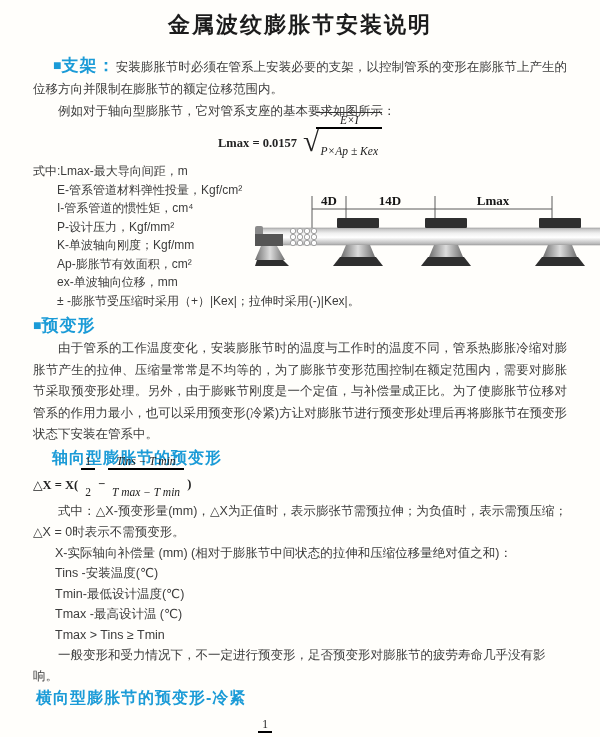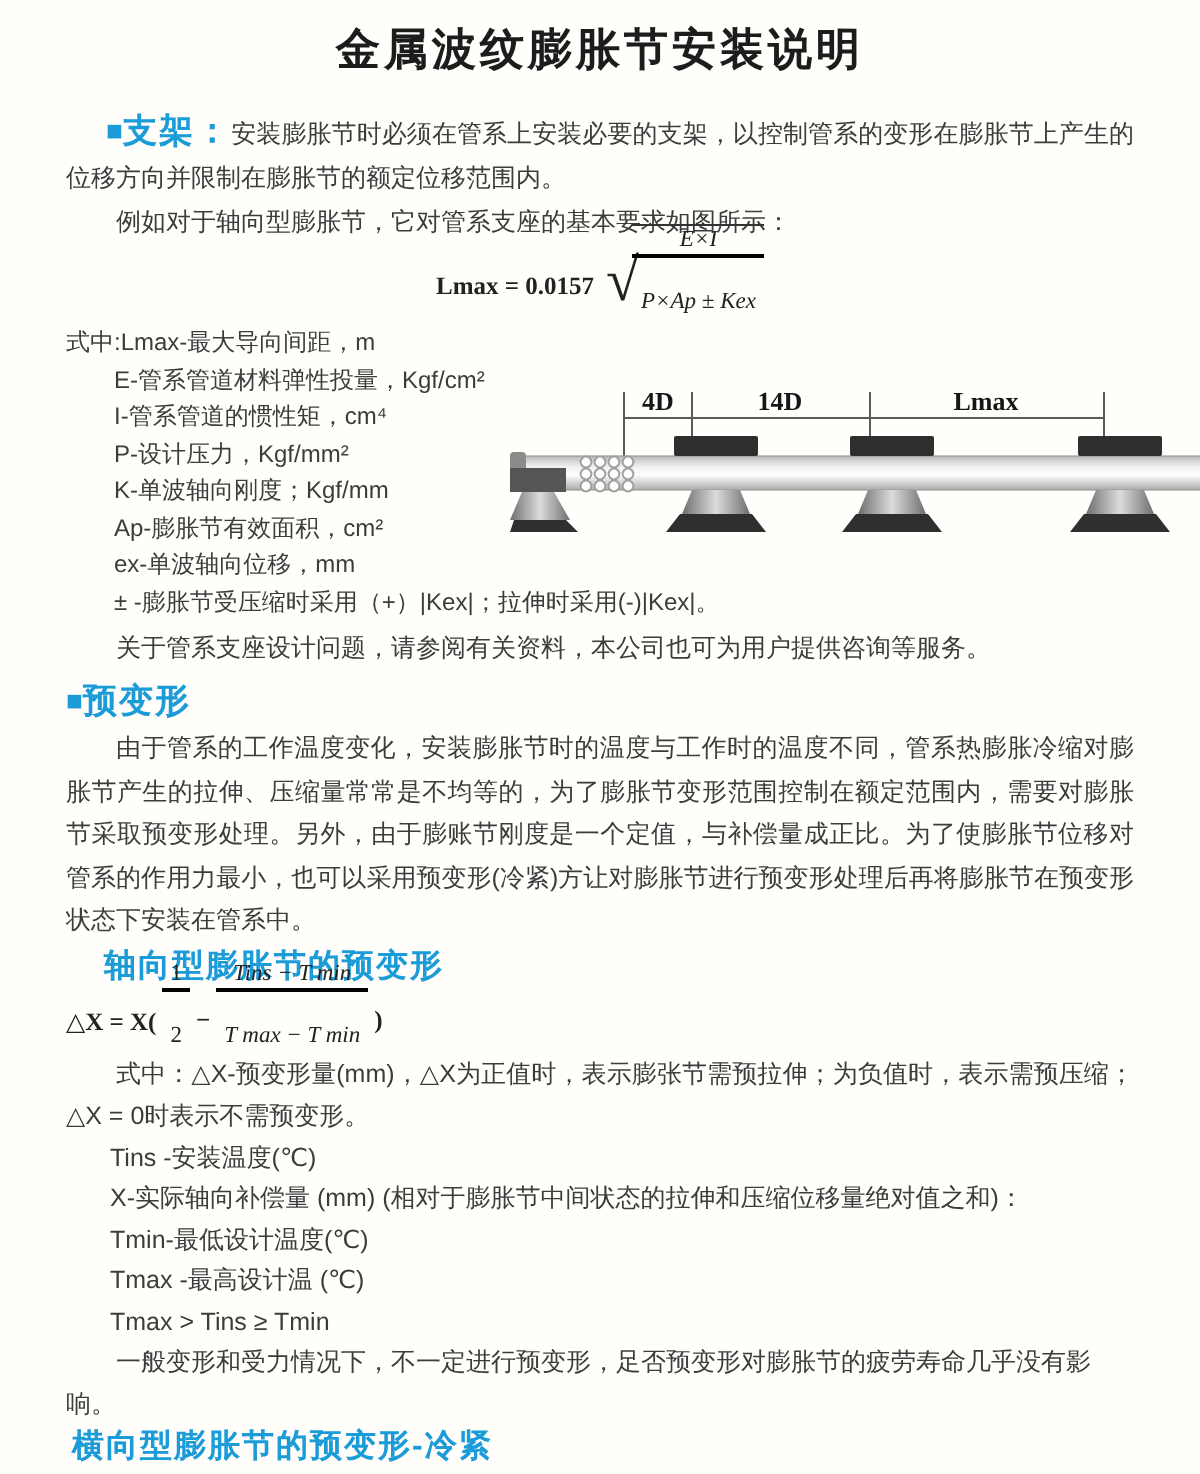--- a/index.html
+++ b/index.html
@@ -138,21 +138,20 @@
           </g>
           <g>
             <rect x="284" y="28" width="42" height="10" rx="1" fill="#2f2f2f"></rect>
             <polygon points="293,55 317,55 322,67 288,67" fill="url(#gsad)"></polygon>
             <polygon points="287,67 323,67 330,76 280,76" fill="#2f2f2f"></polygon>
           </g>
         </svg>
       </div>
     </div>
 
-    <p class="note1">关于管系支座设计问题，请参阅有关资料，本公司也可为用户提供咨询等服务。</p>
 
     <div class="sec2-head"><span class="sq">■</span><span class="sec-head">预变形</span></div>
 
     <p class="para2">由于管系的工作温度变化，安装膨胀节时的温度与工作时的温度不同，管系热膨胀冷缩对膨胀节产生的拉伸、压缩量常常是不均等的，为了膨胀节变形范围控制在额定范围内，需要对膨胀节采取预变形处理。另外，由于膨账节刚度是一个定值，与补偿量成正比。为了使膨胀节位移对管系的作用力最小，也可以采用预变形(冷紧)方让对膨胀节进行预变形处理后再将膨胀节在预变形状态下安装在管系中。</p>
 
     <h3 class="sub-head axial-head">轴向型膨胀节的预变形</h3>
 
     <div class="formula f2">
       <span class="f-bold">△X = X(</span>
       <span class="frac">
@@ -163,22 +162,22 @@
       <span class="frac it">
         <span class="fnum">Tins − T min</span>
         <span class="fden">T max − T min</span>
       </span>
       <span class="f-bold">)</span>
     </div>
 
     <p class="note2">式中：△X-预变形量(mm)，△X为正值时，表示膨张节需预拉伸；为负值时，表示需预压缩；△X = 0时表示不需预变形。</p>
 
     <div>
+      <div class="item-line">X-实际轴向补偿量 (mm) (相对于膨胀节中间状态的拉伸和压缩位移量绝对值之和)：</div>
       <div class="item-line">Tins -安装温度(℃)</div>
-      <div class="item-line">X-实际轴向补偿量 (mm) (相对于膨胀节中间状态的拉伸和压缩位移量绝对值之和)：</div>
       <div class="item-line">Tmin-最低设计温度(℃)</div>
       <div class="item-line">Tmax -最高设计温 (℃)</div>
       <div class="item-line">Tmax &gt; Tins ≥ Tmin</div>
       <div class="item-para">一般变形和受力情况下，不一定进行预变形，足否预变形对膨胀节的疲劳寿命几乎没有影响。</div>
     </div>
 
     <h3 class="sub-head lateral-head">横向型膨胀节的预变形-冷紧</h3>
 
     <div class="formula f3">
 

